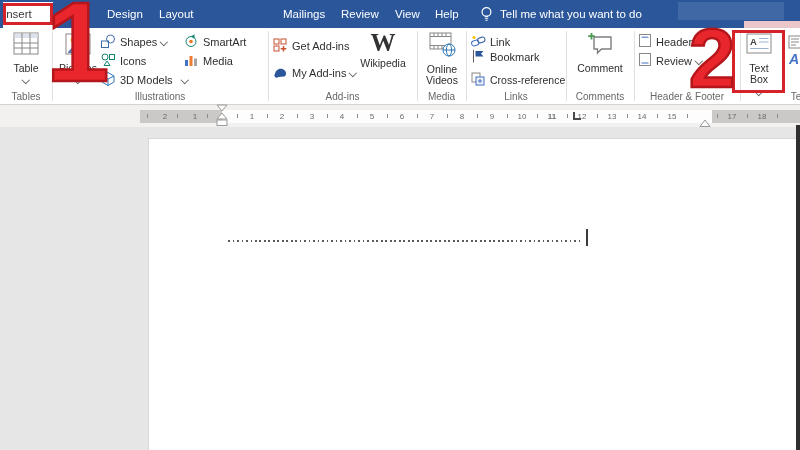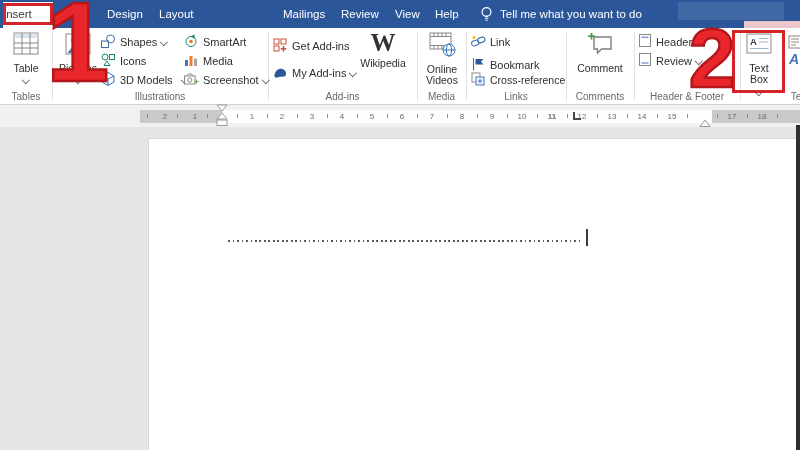--- a/index.html
+++ b/index.html
@@ -166,32 +166,20 @@
     <div class="bs" style="left:183px;top:24px">
       <span>
         <svg width="16" height="16">
             <rect x="2" y="8" width="3" height="6" fill="#4472c4"></rect>
             <rect x="6.5" y="4" width="3" height="10" fill="#ed7d31"></rect>
             <rect x="11" y="6.5" width="3" height="7.5" fill="#a5a5a5"></rect>
           </svg>
       </span>
       <span>Media</span>
     </div>
-    <div class="bs" style="left:183px;top:43px">
-      <span>
-        <svg width="16" height="16">
-            <rect x="1.5" y="5" width="10.5" height="8" fill="#fff" stroke="#8a8886"></rect>
-            <path d="M4 5l1.5-2h3L10 5" fill="none" stroke="#8a8886"></path>
-            <circle cx="6.8" cy="9" r="2.1" fill="none" stroke="#8a8886"></circle>
-            <path d="M13.5 8.5v4M11.5 10.5h4" stroke="#6d9e55"></path>
-          </svg>
-      </span>
-      <span>Screenshot</span>
-      <span class="chev"></span>
-    </div>
     <div class="grp" style="left:52px;width:216px">Illustrations</div>
 
     <div class="bs" style="left:272px;top:9px">
       <span>
         <svg width="16" height="16">
             <rect x="2" y="2" width="5" height="5" fill="none" stroke="#c75133"></rect>
             <rect x="9" y="2" width="5" height="5" fill="none" stroke="#c75133"></rect>
             <rect x="2" y="9" width="5" height="5" fill="none" stroke="#c75133"></rect>
             <path d="M11.5 9v5.5M8.7 11.8h5.6" stroke="#c75133" stroke-width="1.5"></path>
           </svg>
@@ -232,21 +220,21 @@
     <div class="bs" style="left:470px;top:5px">
       <span>
         <svg width="16" height="16">
             <circle cx="4" cy="4.5" r="1.6" fill="#ffc000"></circle>
             <rect x="1.5" y="7.5" width="7.5" height="5" rx="2.5" fill="none" stroke="#4472c4" transform="rotate(-18 5.2 10)"></rect>
             <rect x="7.5" y="4.5" width="7.5" height="5" rx="2.5" fill="none" stroke="#2b579a" transform="rotate(-18 11.2 7)"></rect>
           </svg>
       </span>
       <span>Link</span>
     </div>
-    <div class="bs" style="left:470px;top:28px">
+    <div class="bs" style="left:470px;top:20px">
       <span>
         <svg width="16" height="16">
             <path d="M3.5 2v12.5" stroke="#605e5c"></path>
             <path d="M5.5 3h8L11 5.8l2.5 2.7h-8z" fill="#2b579a"></path>
           </svg>
       </span>
       <span>Bookmark</span>
     </div>
     <div class="bs" style="left:470px;top:43px;font-size:10.5px">
       <span>

